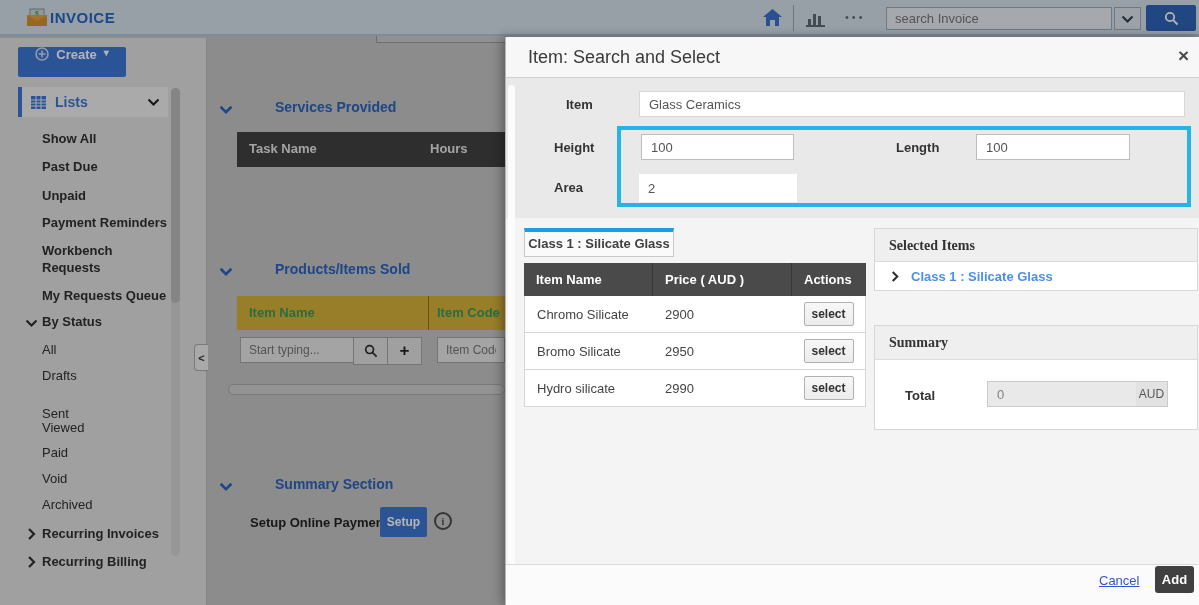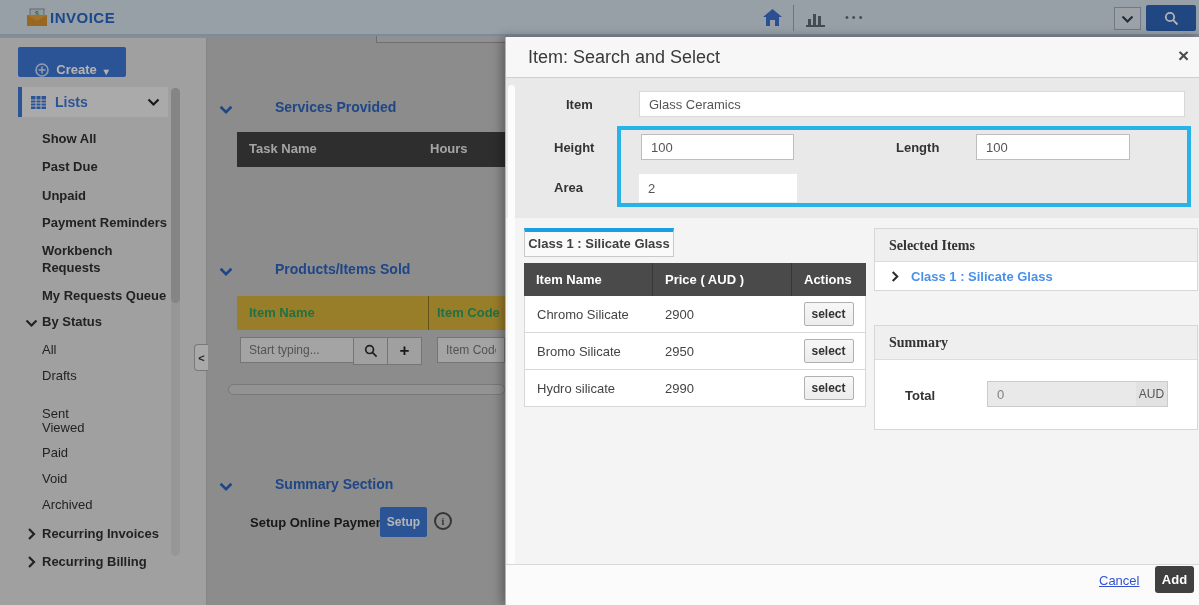--- a/index.html
+++ b/index.html
@@ -15,21 +15,21 @@
   .topbar { left:0; top:0; width:1199px; height:36px; background:#d6e1ec; border-bottom:2px solid #aec6e0; z-index:10; }
   .app-title { left:50px; top:9px; font-size:15px; font-weight:bold; color:#2563c4; letter-spacing:.5px; }
   .tb-divider { left:793px; top:5px; width:1px; height:26px; background:#97a6b6; }
   .more-dots { left:845px; top:11px; color:#5d6977; font-size:11px; letter-spacing:3px; }
   .tb-search { left:886px; top:7px; width:226px; height:23px; background:#eaf0f6; border:1px solid #9cadc0; font-size:13px; color:#6d7b8a; padding:0 8px; font-family:inherit; }
   .tb-chevbox { left:1114px; top:7px; width:27px; height:23px; background:#dde5ee; border:1px solid #9cadc0; display:flex; align-items:center; justify-content:center; color:#33404e; }
   .tb-searchbtn { left:1146px; top:5px; width:50px; height:26px; background:#2d63b8; border:none; border-radius:2px; display:flex; align-items:center; justify-content:center; cursor:pointer; }
 
   
   .sidebar { left:0; top:38px; width:207px; height:567px; background:#e3e3e3; border-right:1px solid #bdbdbd; z-index:5; }
-  .create-btn { left:18px; top:47px; width:108px; height:30px; background:#3a76d5; border-radius:2px; display:flex; align-items:flex-end; justify-content:center; gap:7px; color:#fff; font-size:13px; font-weight:bold; z-index:6; cursor:pointer; }
+  .create-btn { left:18px; top:47px; width:108px; height:30px; background:#3a76d5; border-radius:2px; display:flex; align-items:flex-start; justify-content:center; gap:7px; color:#fff; font-size:13px; font-weight:bold; z-index:6; cursor:pointer; }
   .lists-row { left:18px; top:87px; width:150px; height:30px; background:#f1f1f1; border-left:4px solid #3a76d5; display:flex; align-items:center; gap:9px; padding:0 10px 0 9px; z-index:6; }
   .lists-label { color:#3a76d5; font-size:14px; font-weight:bold; }
   .sb-scroll-track { left:171px; top:88px; width:9px; height:468px; background:#d6d6d6; border-radius:5px; z-index:6; }
   .sb-scroll-thumb { left:171px; top:88px; width:9px; height:215px; background:#bcbcbc; border-radius:5px; z-index:7; }
   .sb-item { left:42px; font-size:13px; color:#2e2e2e; z-index:6; cursor:pointer; white-space:nowrap; }
   .sb-bold { font-weight:bold; }
   .sb-chev { left:27px; color:#2e2e2e; z-index:6; }
   .collapse-handle { left:194px; top:344px; width:14px; height:27px; background:#efefef; border:1px solid #ababab; border-right:none; border-radius:4px 0 0 4px; font-size:11px; font-weight:bold; color:#333; display:flex; align-items:center; justify-content:center; z-index:8; cursor:pointer; }
 
   
@@ -102,20 +102,21 @@
     <path d="M10.5 2 L20 10 L17 10 L17 19 L13 19 L13 13 L8 13 L8 19 L4 19 L4 10 L1 10 Z" fill="#3a6fd0"></path>
   </svg>
   <div class="abs tb-divider"></div>
   <svg class="abs" style="left:806px;top:10px;" width="19" height="17" viewBox="0 0 19 17">
     <rect x="2" y="9" width="3" height="6" fill="#5d6977"></rect>
     <rect x="7" y="4" width="3" height="11" fill="#5d6977"></rect>
     <rect x="12" y="6" width="3" height="9" fill="#5d6977"></rect>
     <rect x="0" y="15" width="19" height="2" fill="#5d6977"></rect>
   </svg>
   <div class="abs more-dots">•••</div>
+  <input class="abs tb-search" placeholder="search Invoice" style="">
   <div class="abs tb-chevbox">
     <svg class="chev chev-down" width="9" height="12" viewBox="0 0 8 12">
         <path d="M1.5 1 L6.5 6 L1.5 11" fill="none" stroke="currentColor" stroke-width="2.2"></path>
       </svg>
   </div>
   <button class="abs tb-searchbtn">
     <svg width="15" height="15" viewBox="0 0 15 15">
       <circle cx="6" cy="6" r="4.2" fill="none" stroke="#fff" stroke-width="1.8"></circle>
       <line x1="9.2" y1="9.2" x2="13.5" y2="13.5" stroke="#fff" stroke-width="1.8"></line>
     </svg>

